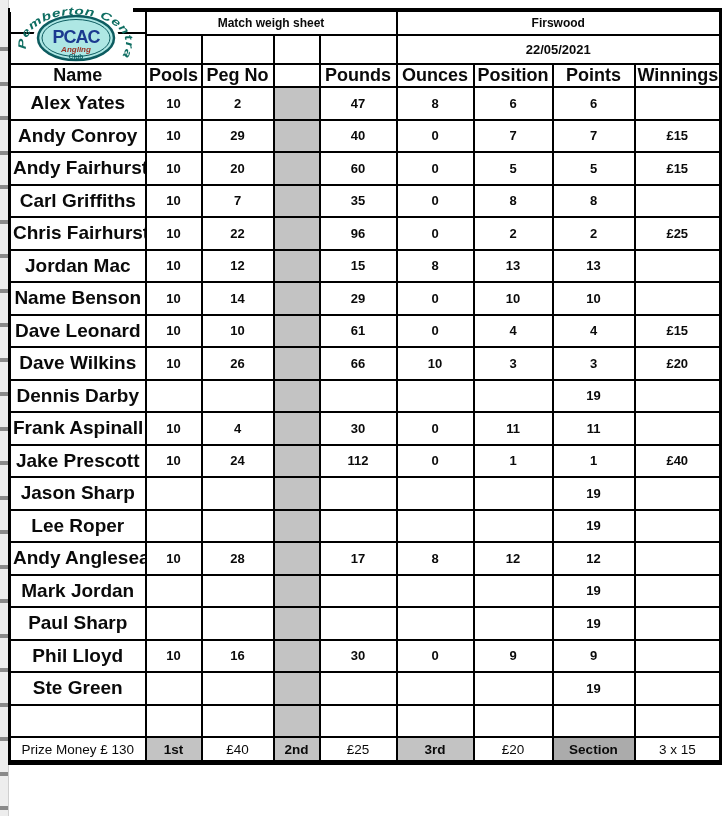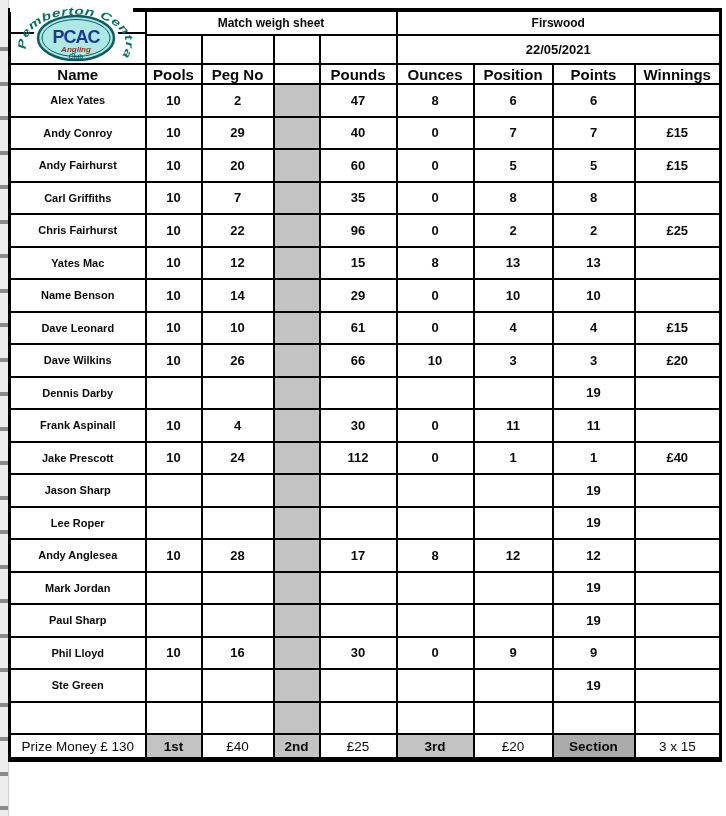--- a/index.html
+++ b/index.html
@@ -20,23 +20,23 @@
     border-collapse:collapse;table-layout:fixed;width:711px;
     border:3px solid #000;border-top-width:4px;border-bottom-width:5px;
     background:#fff;
   }
   td,th{
     border:2px solid #000;padding:0 2px;text-align:center;vertical-align:middle;
     font-size:13px;font-weight:bold;overflow:hidden;white-space:nowrap;
   }
   .row-title td{height:22px;font-size:12px;}
   .row-date td{height:27px;font-size:13px;}
-  .row-head th{height:18px;font-size:15px;}
+  .row-head th{height:18px;font-size:18px;}
   tbody td{height:30.5px;}
-  td.name-cell{font-size:11px;}
+  td.name-cell{font-size:19px;}
   td.spacer{background:var(--gray-cell,#c3c3c3);}
   .row-date td.spacer-white{background:#fff;}
   .row-prize td{height:22px;font-size:13.5px;margin-top:6px;}
   .row-prize td.plain{font-weight:normal;}
   .row-prize td.gray{background:var(--gray-cell,#c3c3c3);}
   .row-prize td.section{background:var(--section-cell,#ababab);}
   .logo-cell{background:#fff;}
   
   .top-cover{position:absolute;left:10px;top:0;width:123px;height:12px;background:#fff;z-index:2;}
   .logo-divider{position:absolute;left:8px;top:32px;width:137px;height:2px;background:#000;z-index:2;}
@@ -139,21 +139,21 @@
     <td>22</td>
     <td class="spacer"></td>
     <td>96</td>
     <td>0</td>
     <td>2</td>
     <td>2</td>
     <td>£25</td>
   </tr>
 
   <tr>
-    <td class="name-cell">Yates Mac</td>
+    <td class="name-cell">Jordan Mac</td>
     <td>10</td>
     <td>12</td>
     <td class="spacer"></td>
     <td>15</td>
     <td>8</td>
     <td>13</td>
     <td>13</td>
     <td></td>
   </tr>
 

